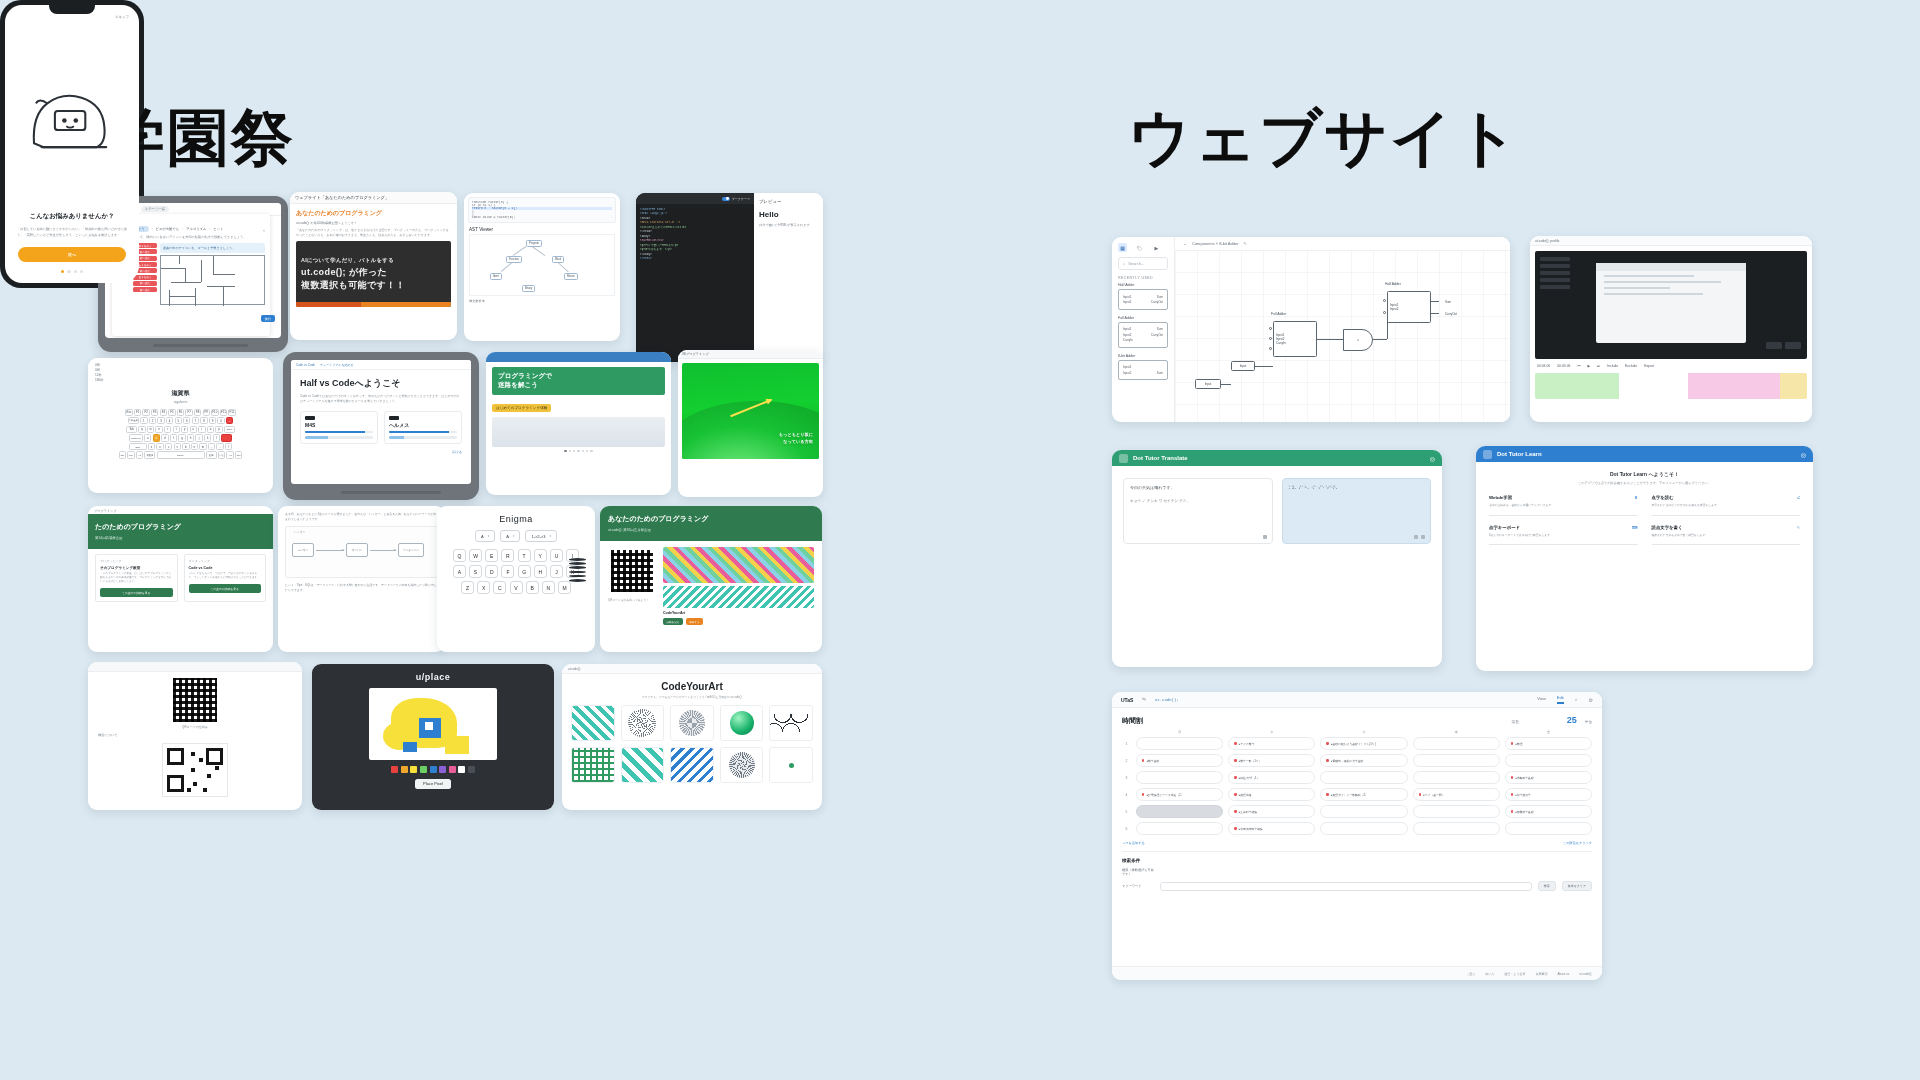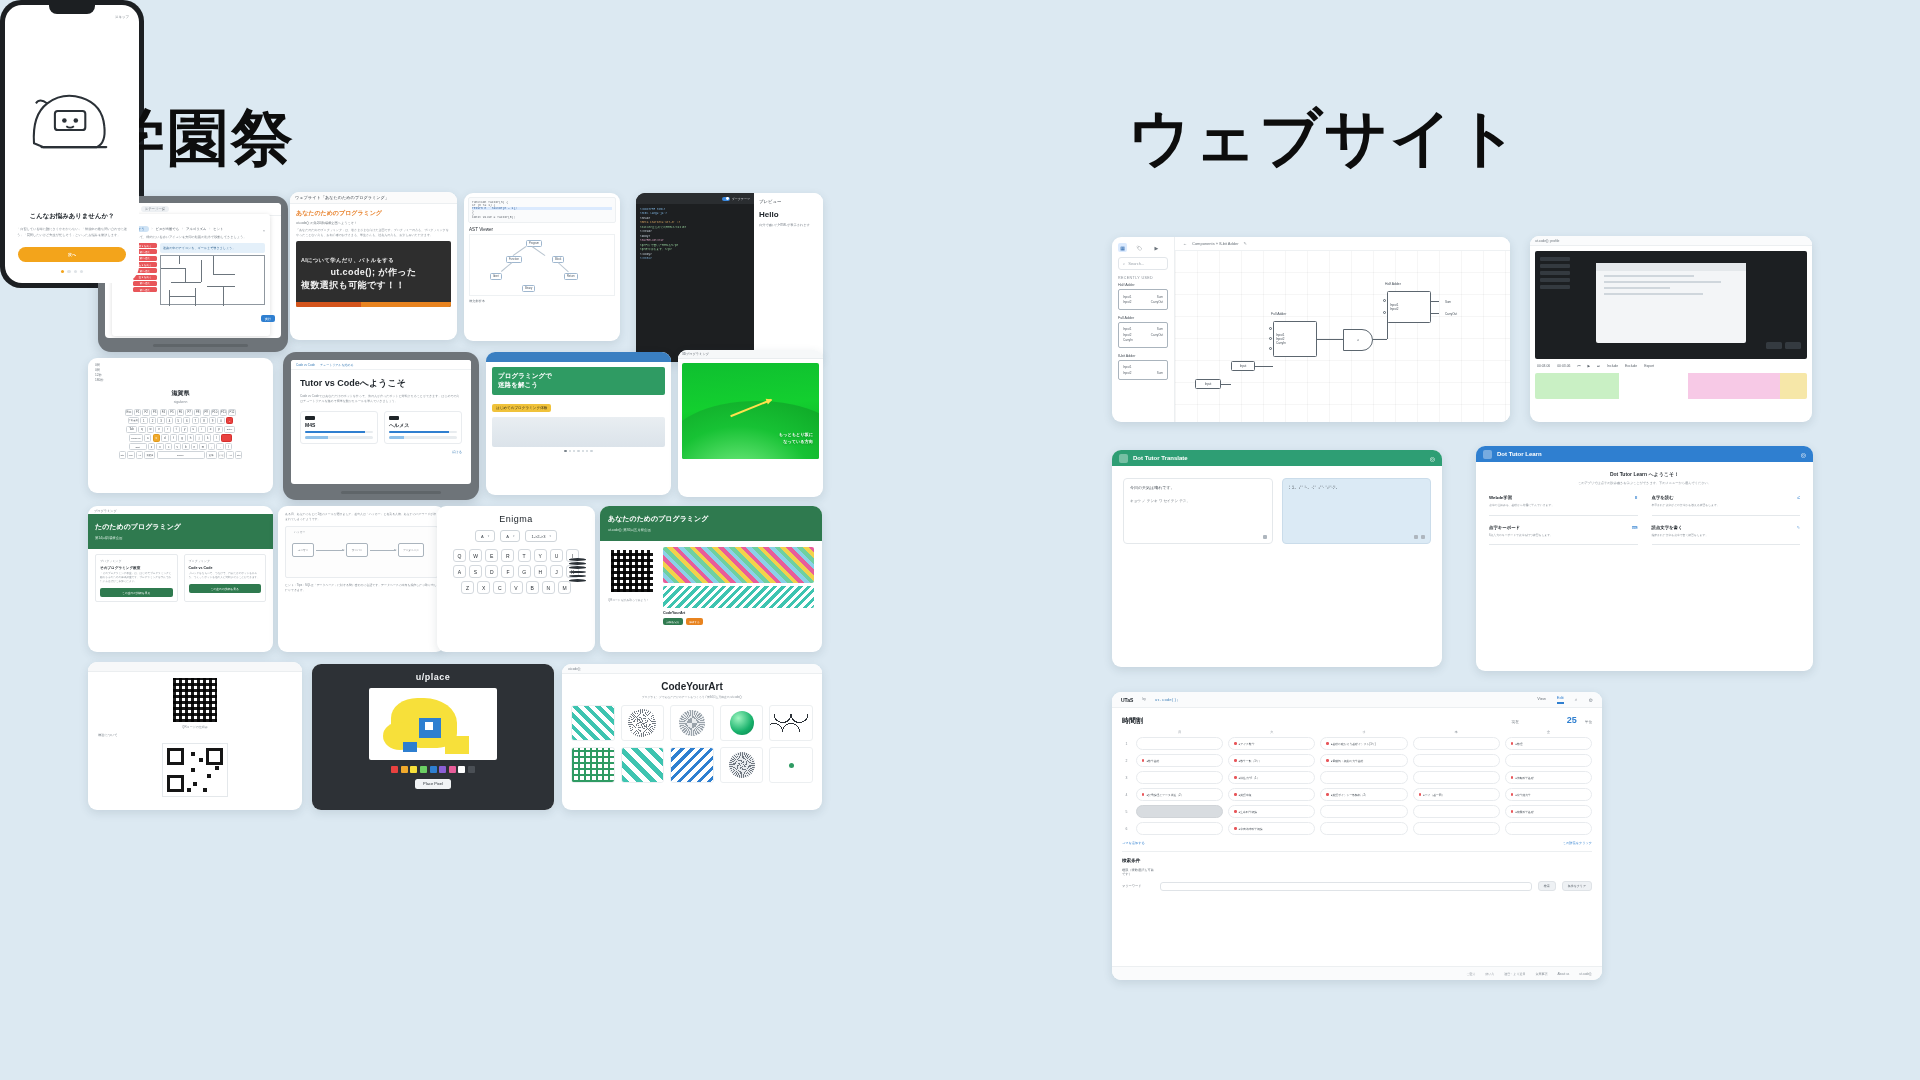--- a/index.html
+++ b/index.html
@@ -65,21 +65,21 @@
   
   #c-site { left:290px; top:192px; width:167px; height:148px; }
   .sitehdr { height:12px; background:#fbfbfb; border-bottom:1px solid #eceff1; display:flex; align-items:center; padding:0 5px; }
   .sitehdr .t { font-size:4.2px; color:#3c444c; }
   .site-body { padding:5px 6px; }
   .site-h1 { font-size:6px; color:#e8822c; font-weight:700; margin-bottom:3px;}
   .site-sub { font-size:3.2px; color:#6d757c; margin-bottom:3px;}
   .site-p { font-size:3px; color:#828a92; line-height:1.55; margin-bottom:4px;}
   .vid { position:relative; background:#2e2e2e; height:66px; border-radius:2px; overflow:hidden; padding:6px 5px; display:flex; flex-direction:column; justify-content:center;}
   .vid .l1 { font-size:5.4px; color:#e9e9e9; font-weight:700; letter-spacing:.3px;}
-  .vid .l2 { font-size:9px; color:#f2f2f2; font-weight:700; letter-spacing:.4px; margin-top:2px;text-align:center;}
+  .vid .l2 { font-size:9px; color:#f2f2f2; font-weight:700; letter-spacing:.4px; margin-top:2px;}
   .vid .l3 { font-size:9px; color:#f2f2f2; font-weight:700; letter-spacing:.4px; }
   .vid .bar { position:absolute; left:0; right:0; bottom:0; height:5px; background:#e8831f;}
   .vid .bar::after{content:"";position:absolute;left:0;top:0;bottom:0;width:42%;background:#d4541c;}
 
   
   #c-ast { left:464px; top:193px; width:156px; height:148px; }
   .codebox { margin:4px; background:#fafbfc; border:1px solid #edf0f2; border-radius:2px; padding:3px; }
   .codeline { font-family:"Liberation Mono", monospace; font-size:3px; color:#5a6069; white-space:nowrap; overflow:hidden;}
   .codeline.hl { background:#dbeafe; color:#1e4e8c;}
   .ast-t { font-size:4.6px; color:#2b3138; margin:4px 0 2px 5px;}
@@ -595,21 +595,21 @@
     </div>
   </div>
 
   <div class="bezel-dark" id="c-cvc">
     <div class="screen">
       <div class="cvc-nav">
         <span class="b">Code vs Code</span>
         <span class="b">チュートリアルを始める</span>
       </div>
       <div class="cvc-body">
-        <div class="cvc-h1">Tutor vs Codeへようこそ</div>
+        <div class="cvc-h1">Half vs Codeへようこそ</div>
         <div class="cvc-p">Code vs Codeではあなただけのボットを作って、他の人が作ったボットと対戦させることができます。はじめての方はチュートリアルを進めて簡単な動かせルールを学んでいきましょう。</div>
         <div class="cvc-cards">
           <div class="cvc-card">
             <div class="tagimg"></div>
             <div class="nm">M4S</div>
             <div class="meter">
                 <i style="width:88%"></i>
               </div>
             <div class="meter">
                 <i style="width:34%;background:#8fc1ea"></i>

